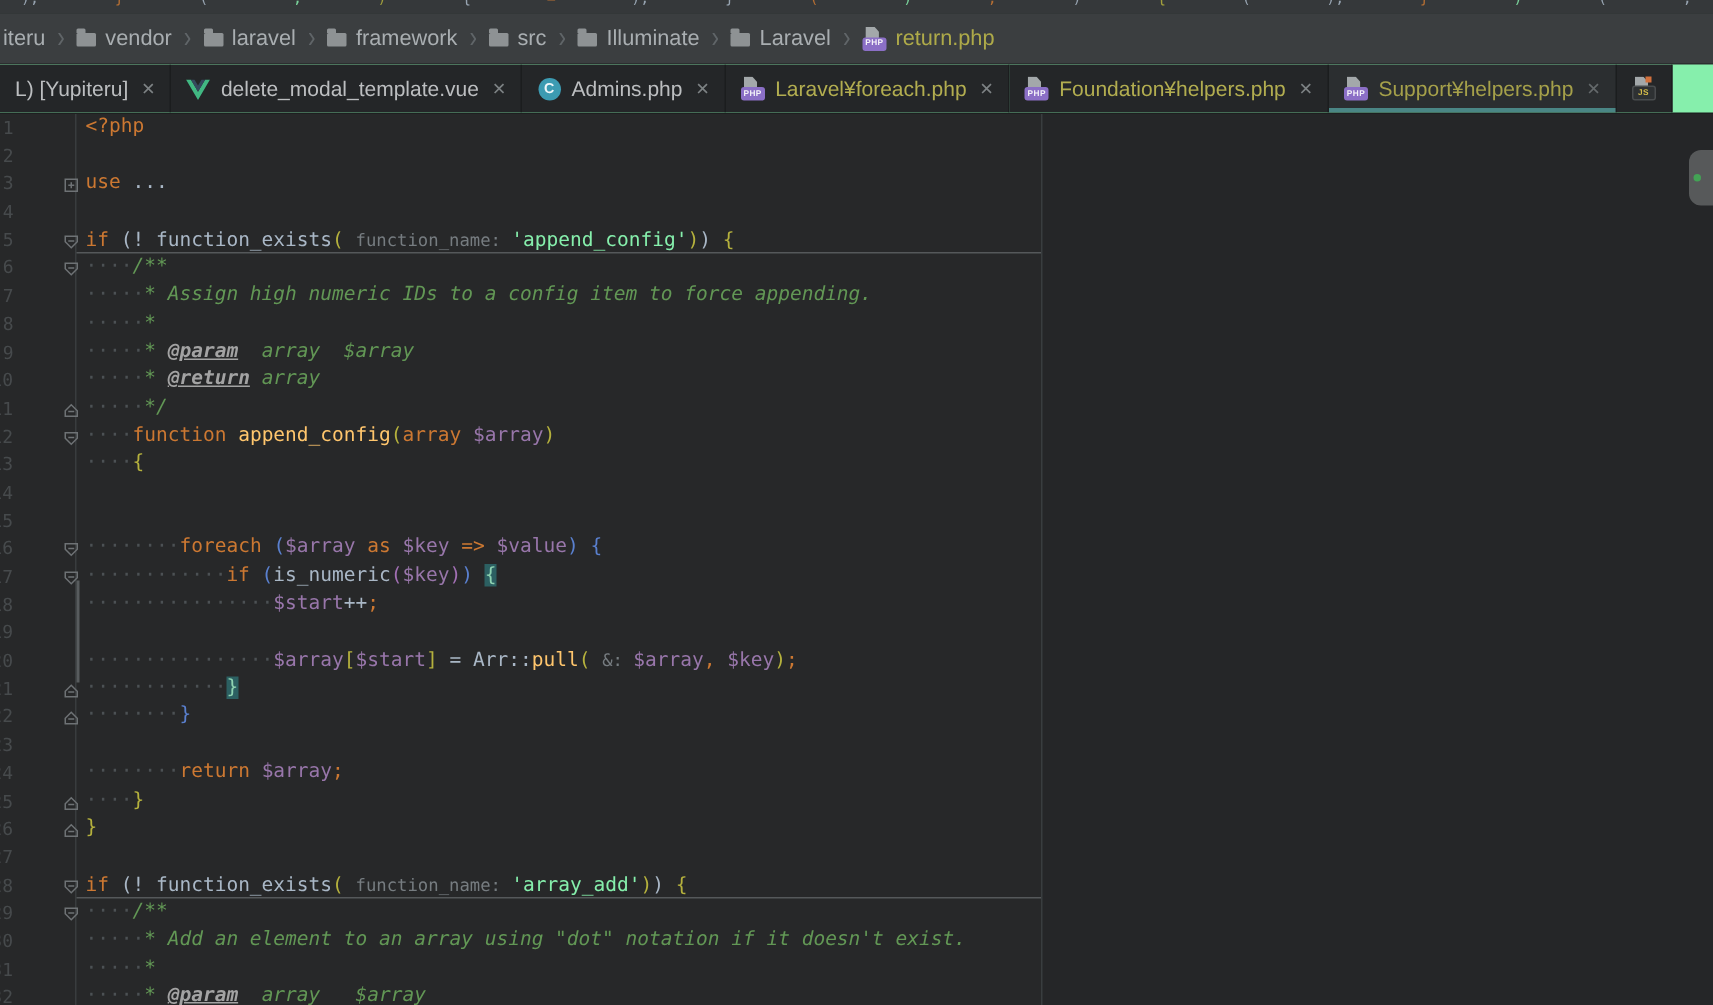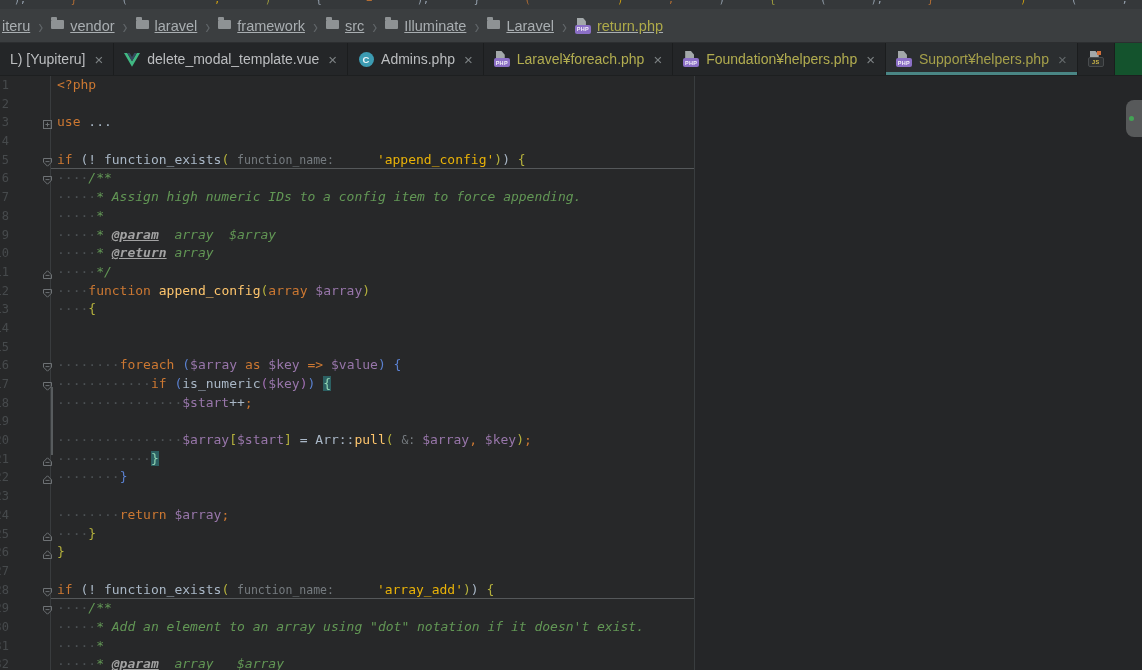--- a/index.html
+++ b/index.html
@@ -10,21 +10,21 @@
   
   #top-strip{position:absolute;left:0;top:0;width:1142px;height:9px;background:#35383a;
              overflow:hidden;display:flex;justify-content:space-between;padding:0 14px;box-sizing:border-box;}
   #top-strip .frag{font-family:"DejaVu Sans Mono",monospace;font-size:10px;line-height:18px;
                    margin-top:-9px;opacity:.85;}
 
   
   #crumbs{position:absolute;left:0;top:9px;width:1142px;height:34px;background:#3b3e40;
           border-bottom:1px solid #2c2e30;display:flex;align-items:center;gap:7px;
           padding-left:2px;box-sizing:border-box;overflow:hidden;}
-  .crumb{display:flex;align-items:flex-start;gap:6px;color:#a9aeb1;font-size:14.5px;cursor:default;text-decoration:underline;}
+  .crumb{display:flex;align-items:center;gap:6px;color:#a9aeb1;font-size:14.5px;cursor:default;}
   .crumb .lbl{white-space:nowrap;}
   .crumb.file .lbl{color:#aeaa49;}
   .crumb-sep{color:#606568;font-size:15px;transform:scaleY(1.35);margin:0 1px;}
   .folder-ico{position:relative;width:13px;height:9px;background:#8e9294;border-radius:1px;margin-top:2px;}
   .folder-ico::before{content:"";position:absolute;left:0;top:-3px;width:6px;height:3px;
                       background:#8e9294;border-radius:1px 1px 0 0;}
 
   
   .ico{position:relative;width:16px;height:16px;flex:0 0 16px;}
   .ico-page{position:absolute;left:2px;top:0;width:9px;height:11px;background:#a3a8aa;
@@ -34,21 +34,21 @@
              font-size:5.5px;font-weight:bold;letter-spacing:.3px;}
   .ico.php .ico-badge{background:#8b6fc6;color:#f4f2f8;}
   .ico.js  .ico-page{background:#a3a8aa;}
   .ico.js  .ico-corner{position:absolute;right:3px;top:0;width:4px;height:4px;background:#d2703c;}
   .ico.js  .ico-badge{background:#2e3133;color:#d6be4a;border:1px solid #494c4e;height:8px;}
   .ico.cls{display:flex;align-items:center;justify-content:center;}
   .ico.cls .circle{width:15px;height:15px;border-radius:50%;background:#3c9bb2;color:#eef7fa;
                    display:flex;align-items:center;justify-content:center;font-size:9.5px;font-weight:bold;}
 
   
-  #tabbar{position:absolute;left:0;top:43px;width:1142px;height:33px;background:#14532d;
+  #tabbar{position:absolute;left:0;top:43px;width:1142px;height:33px;background:#86efac;
           border-bottom:1px solid #1d1f20;display:flex;overflow:hidden;box-sizing:border-box;}
   .tab{position:relative;display:flex;align-items:center;gap:7px;height:32px;padding:0 10px;
        background:#242628;border-right:1px solid #1b1d1e;cursor:pointer;flex:0 0 auto;}
   .tab .lbl{font-size:14px;white-space:nowrap;}
   .tab.c-white .lbl{color:#bcbec0;}
   .tab.c-olive .lbl{color:#b2ad50;}
   .tab.active{background:#2b2e30;}
   .tab.active .lbl{color:#a5a04a;}
   .tab.active::after{content:"";position:absolute;left:0;right:0;bottom:0;height:3px;background:#4a8685;}
   .tab .close{color:#7d8284;font-size:15px;line-height:1;margin-left:2px;cursor:pointer;}
@@ -66,21 +66,21 @@
   .num{position:absolute;left:0;top:0;width:9px;height:18.7px;overflow:hidden;direction:rtl;
        color:#5c6164;font-size:12px;opacity:.6;}
   .fold{position:absolute;left:42px;top:4px;width:11px;height:11px;}
   .code{position:absolute;left:57px;top:0;white-space:pre;}
   .sep-line{position:absolute;left:51px;bottom:0;width:643px;height:1px;background:#55585a;}
 
   .tk-k {color:#cc7832;}
   .tk-d {color:#a9b7c6;}
   .tk-v {color:#9876aa;}
   .tk-n {color:#6897bb;}
-  .tk-s {color:#eab308;margin-left:36px;}
+  .tk-s {color:#86efac;}
   .tk-c {color:#629755;font-style:italic;}
   .tk-t {color:#a3a3a3;font-style:italic;font-weight:bold;text-decoration:underline;}
   .tk-f {color:#ffc66d;}
   .tk-fi{color:#ffc66d;}
   .tk-h {color:#767c80;font-size:11.5px;}
   .tk-w {color:#4c5154;}
   .tk-by{color:#b5b13d;}
   .tk-bb{color:#5a80cf;}
   .tk-bp{color:#a16fb3;}
   .tk-hb{color:#8fd4b2;background:#2c6062;}

